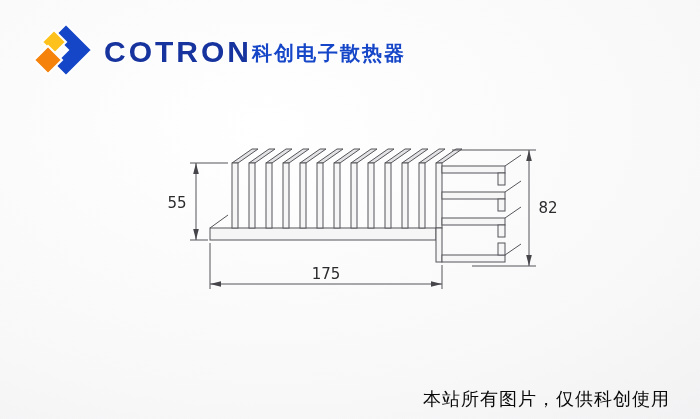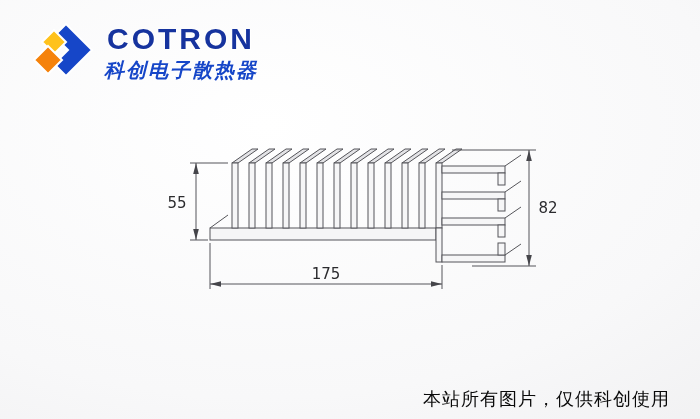--- a/index.html
+++ b/index.html
@@ -7,27 +7,27 @@
   body { font-family:"Liberation Sans", sans-serif; }
 
   .stage {
     position:relative; width:700px; height:419px;
     background: radial-gradient(130% 130% at 38% 30%, #ffffff 0%, #f8f8f9 50%, #e9e9eb 100%);
   }
 
   
   .logo { position:absolute; top:22px; left:32px; display:flex; align-items:center; gap:10px; }
   .logo-mark { width:62px; height:60px; flex:0 0 auto; }
-  .logo-text { display:flex; flex-direction:column;align-items:center; }
+  .logo-text { display:flex; flex-direction:row; }
   .brand {
     font-size:30px; font-weight:bold; color:#16339e; letter-spacing:3px; line-height:1;
     text-shadow: 1px 1px 0 #ffffff;
   }
   .subtitle {
-    margin-top:6px; font-size:20px; font-weight:bold; color:#1646c8; letter-spacing:2px; line-height:1;font-style:italic;
+    margin-top:6px; font-size:20px; font-weight:bold; color:#1646c8; letter-spacing:2px; line-height:1;
   }
 
   
   .drawing { position:absolute; left:0; top:0; width:700px; height:419px; }
   .drawing line { stroke:#55555a; stroke-width:1; fill:none; }
   .face-front { fill:#f6f6f7; stroke:#55555a; stroke-width:1; }
   .face-top   { fill:#e3e3e6; stroke:#55555a; stroke-width:1; }
   .dim   { stroke:#45454a; stroke-width:1; }
   .arrow { fill:#45454a; stroke:none; }
   .dim-text { font-family:"DejaVu Sans", sans-serif; font-size:15px; fill:#2b2b2e; }

